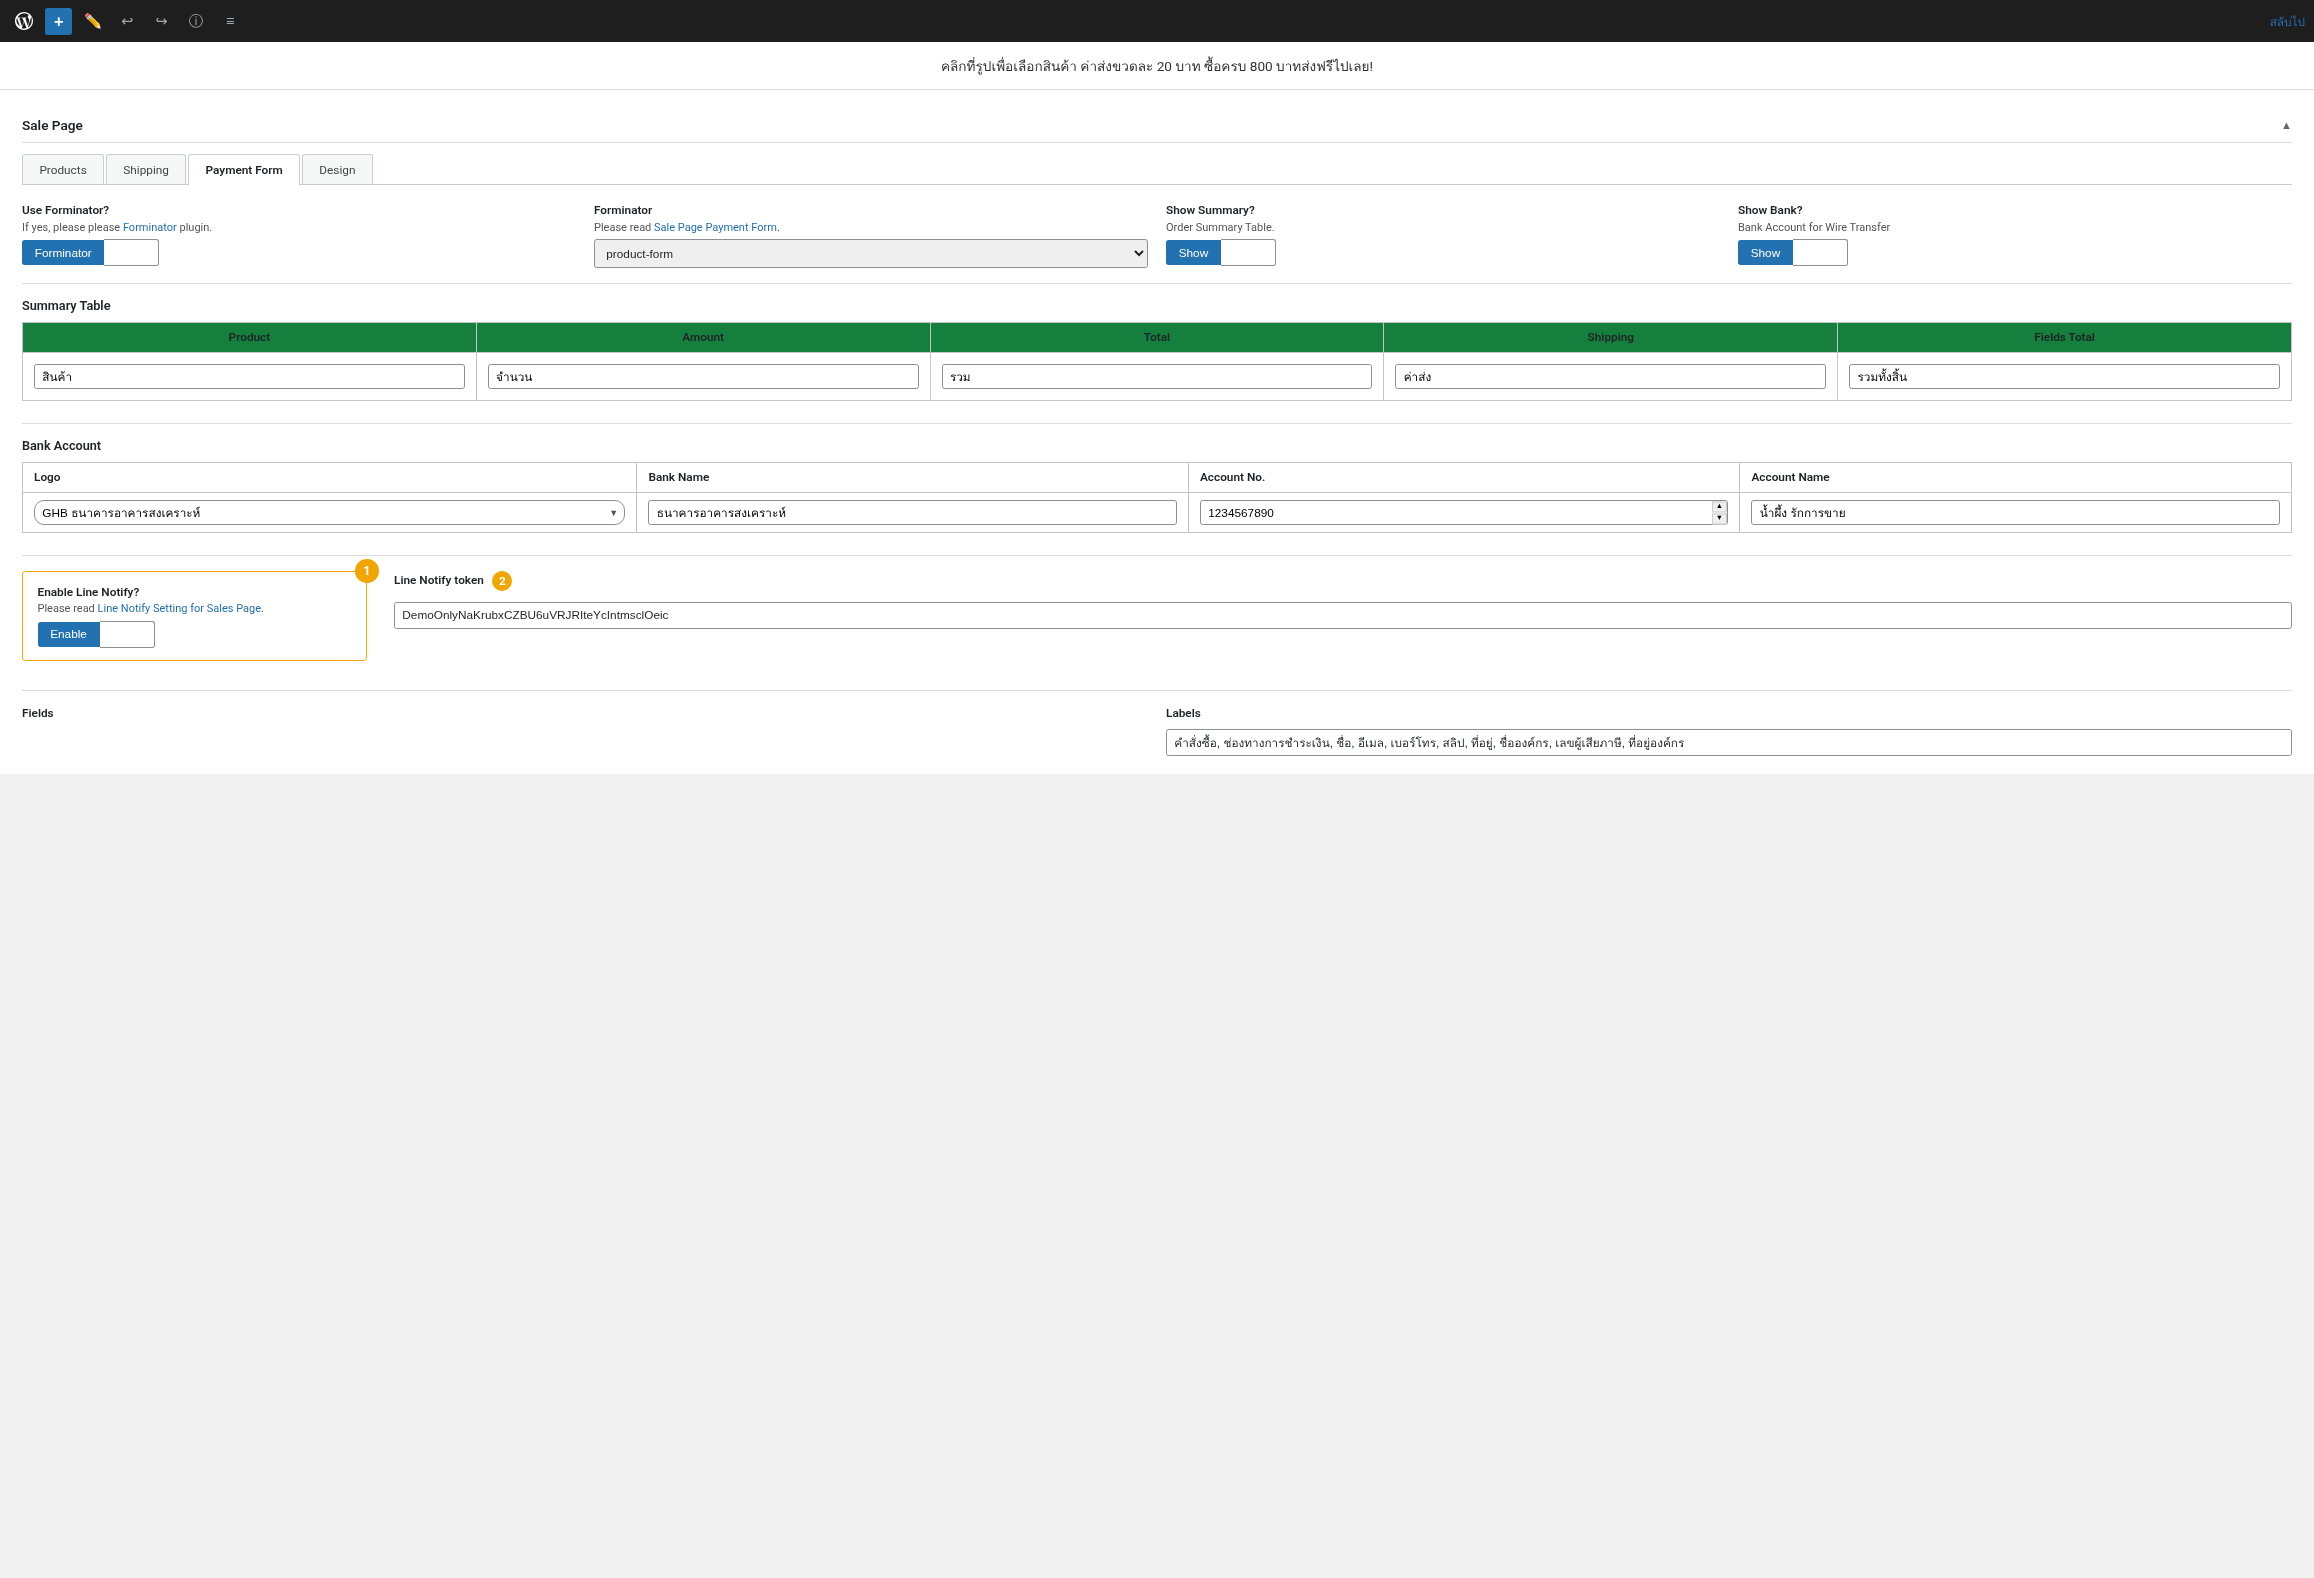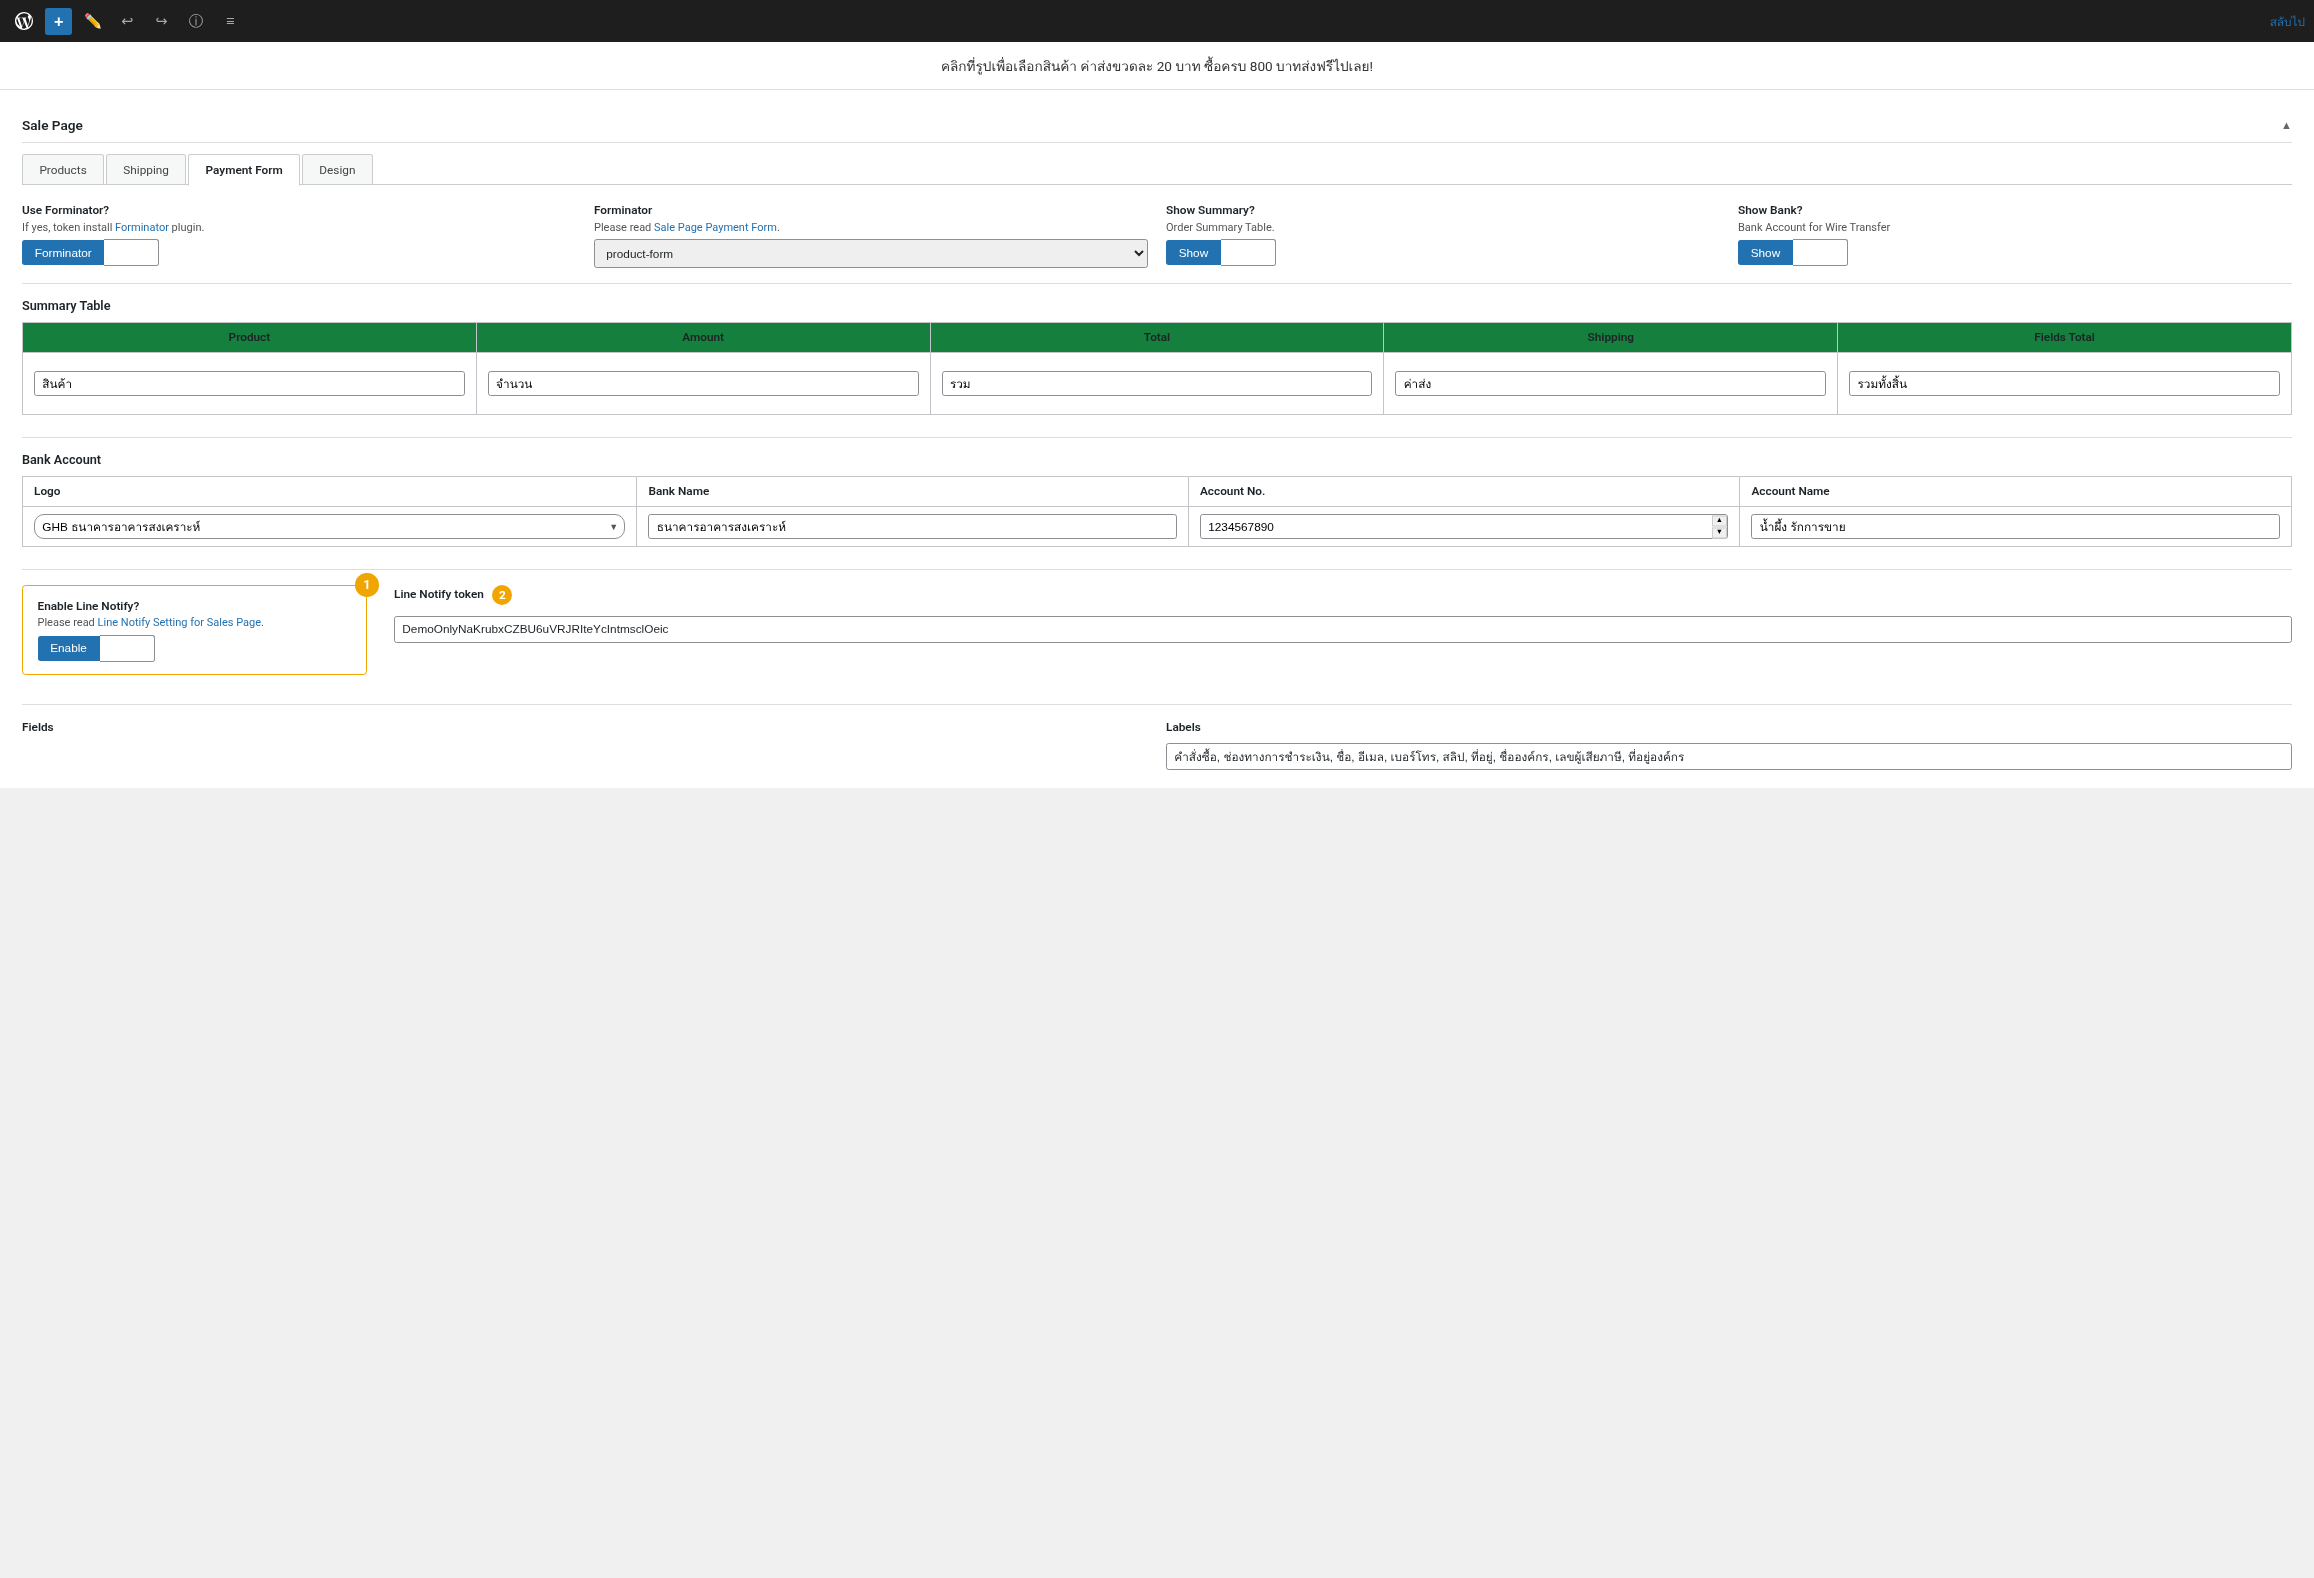--- a/index.html
+++ b/index.html
@@ -71,21 +71,21 @@
       border-radius: 0 2.7px 2.7px 0;
     }
 
     
     .section-title { font-weight: 600; font-size: 12.7px; margin-bottom: 9px; }
     .data-table { width: 100%; border-collapse: collapse; border: 0.9px solid #c3c4c7; }
     .data-table th {
       padding: 7.3px 11px; text-align: center; font-weight: 600; font-size: 11.8px;
       border: 0.9px solid #c3c4c7; background: #15803d; margin-top: 44px;
     }
-    .data-table td { padding: 18px 11px; border: 0.9px solid #c3c4c7; background: #fff; }
+    .data-table td { padding: 11px 11px; border: 0.9px solid #c3c4c7; background: #fff; }
     .data-table td input {
       width: 100%; border: 0.9px solid #8c8f94; border-radius: 2.7px; padding: 4.5px 7.3px; font-size: 11.8px;
     }
 
     
     .bank-table { width: 100%; border-collapse: collapse; border: 0.9px solid #c3c4c7; }
     .bank-table th {
       padding: 7.3px 11px; text-align: left; font-weight: 600; font-size: 11.8px;
       border: 0.9px solid #c3c4c7;
     }
@@ -169,21 +169,21 @@
     <div class="tab">Shipping</div>
     <div class="tab active">Payment Form</div>
     <div class="tab">Design</div>
   </div>
 
   <div class="form-row">
 
     <div class="form-col">
       <div class="form-label">Use Forminator?</div>
       <div class="form-sublabel">
-        <span>If yes, token install </span><a href="#">Forminator</a><span> plugin.</span>
+        <span>If yes, please please </span><a href="#">Forminator</a><span> plugin.</span>
       </div>
       <div class="toggle-row">
         <button class="toggle-btn">Forminator</button>
         <div class="toggle-box"></div>
       </div>
     </div>
 
     <div class="form-col">
       <div class="form-label">Forminator</div>
       <div class="form-sublabel">

